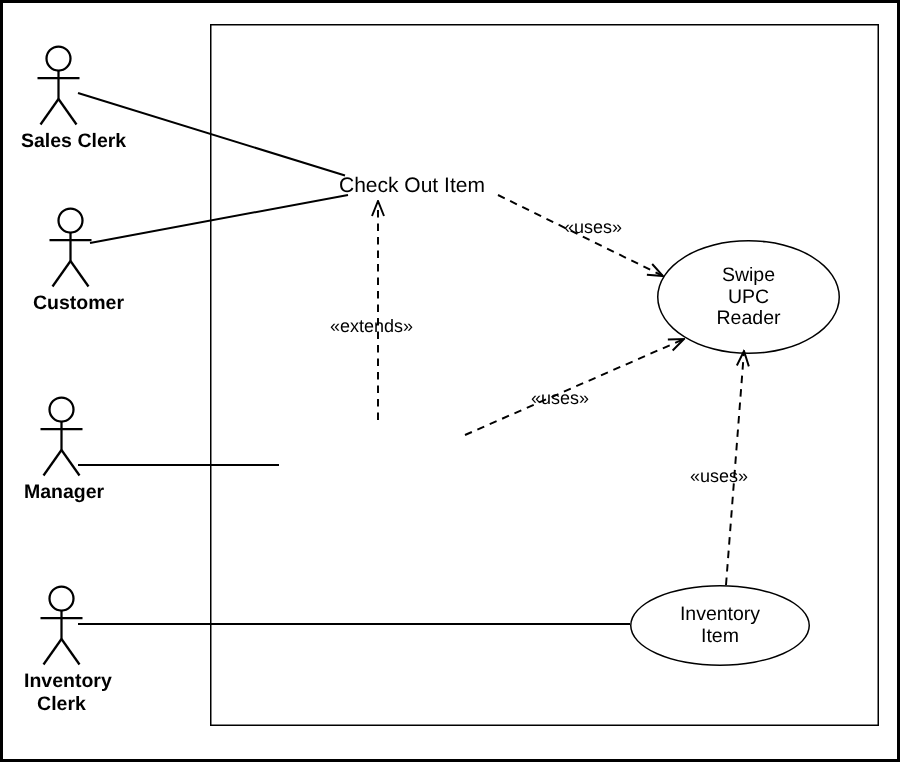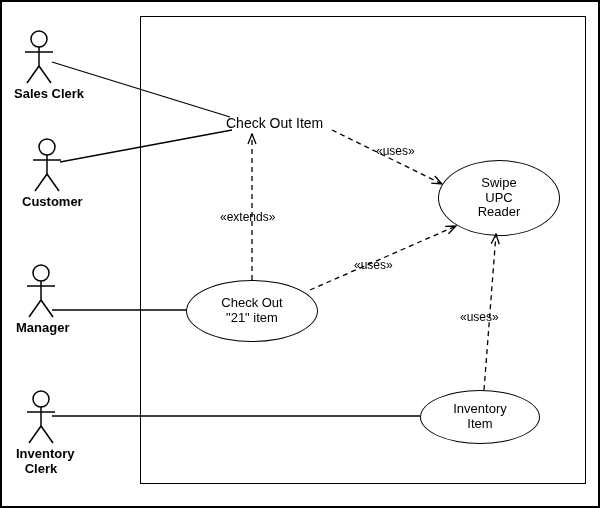--- a/index.html
+++ b/index.html
@@ -112,22 +112,20 @@
       <circle cx="18" cy="9" r="8" stroke="#000" stroke-width="1.5" fill="none"></circle>
       <line x1="18" y1="17" x2="18" y2="36" stroke="#000" stroke-width="1.5"></line>
       <line x1="4" y1="22" x2="32" y2="22" stroke="#000" stroke-width="1.5"></line>
       <line x1="18" y1="36" x2="6" y2="53" stroke="#000" stroke-width="1.5"></line>
       <line x1="18" y1="36" x2="30" y2="53" stroke="#000" stroke-width="1.5"></line>
     </svg>
     <div class="actor-label" style="white-space:pre;">Inventory
 Clerk</div>
   </div>
 
-  <div class="usecase" style="left:184px; top:278px; width:130px; height:60px; white-space:pre;">Check Out
-"21" item</div>
 
   <div class="usecase" style="left:418px; top:388px; width:118px; height:52px; white-space:pre;">Inventory
 Item</div>
 
   <div class="usecase" style="left:436px; top:158px; width:120px; height:74px; white-space:pre;">Swipe
 UPC
 Reader</div>
 
   <div class="plain-label" style="left:224px; top:113px;">Check Out Item</div>
 

